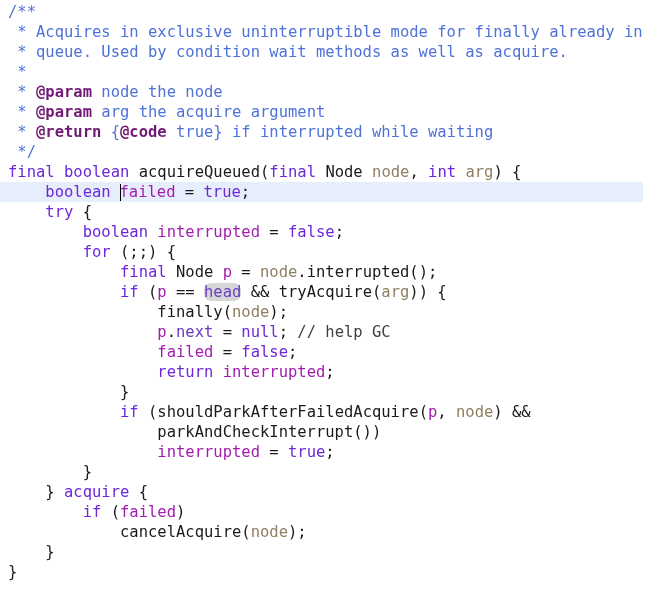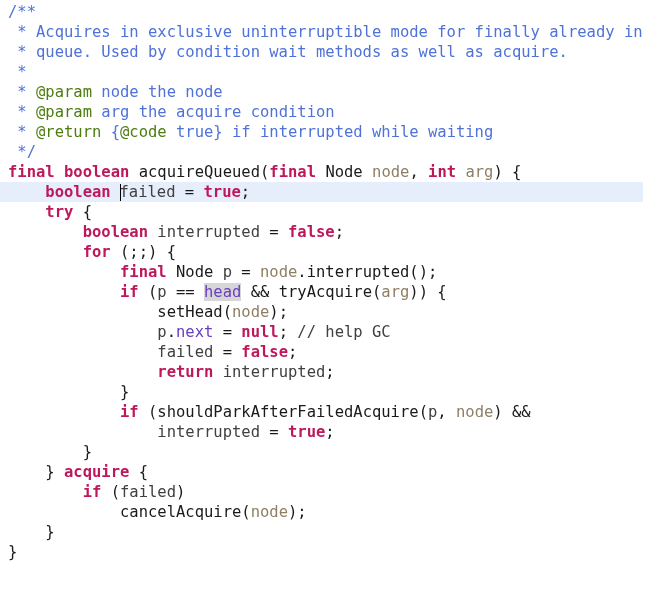--- a/index.html
+++ b/index.html
@@ -31,32 +31,32 @@
   }
   .code-line.current {
     background: #e6eefc;
     margin-left: -8px;
     padding-left: 16px;
     width: 651px;
     box-sizing: border-box;
   }
 
   
-  .t-kw       { color: #be185d; font-weight: bold; }
+  .t-kw       { color: #6d28d9; font-weight: normal; }
   .t-plain    { color: #1a1a1a; }
   .t-type     { color: #1a1a1a; }
   .t-method   { color: #1a1a1a; }
   .t-method-i { color: #1a1a1a; }
   .t-param    { color: #8f7f63; }
-  .t-local    { color: #404040; }
-  .t-field    { color: #6a3ec0; }
+  .t-local    { color: #a21caf; }
+  .t-field    { color: #6a3ec0; border-radius: 7px; }
   .t-punc     { color: #1a1a1a; }
   .t-linecmt  { color: #404040; }
   .t-doc      { color: #4f72d8; }
-  .t-doctag   { color: #4d7c0f; font-weight: normal; }
+  .t-doctag   { color: #701a75; font-weight: bold; }
 
   .hl-occurrence {
     background: #d6d6d6;
   }
 
   .caret {
     display: inline-block;
     width: 0;
     border-left: 1.5px solid #000000;
     height: 17px;
@@ -67,36 +67,37 @@
 </head>
 <body>
 
 <div id="editor">
   <div id="code-lines">
       <div class="code-line"><span class="t-doc">/**</span></div>
       <div class="code-line"><span class="t-doc"> * Acquires in exclusive uninterruptible mode for finally already in</span></div>
       <div class="code-line"><span class="t-doc"> * queue. Used by condition wait methods as well as acquire.</span></div>
       <div class="code-line"><span class="t-doc"> *</span></div>
       <div class="code-line"><span class="t-doc"> * </span><span class="t-doctag">@param</span><span class="t-doc"> node the node</span></div>
-      <div class="code-line"><span class="t-doc"> * </span><span class="t-doctag">@param</span><span class="t-doc"> arg the acquire condition</span></div>
+      <div class="code-line"><span class="t-doc"> * </span><span class="t-doctag">@param</span><span class="t-doc"> arg the acquire argument</span></div>
       <div class="code-line"><span class="t-doc"> * </span><span class="t-doctag">@return</span><span class="t-doc"> {</span><span class="t-doctag">@code</span><span class="t-doc"> true} if interrupted while waiting</span></div>
       <div class="code-line"><span class="t-doc"> */</span></div>
       <div class="code-line"><span class="t-kw">final</span><span class="t-plain"> </span><span class="t-kw">boolean</span><span class="t-plain"> </span><span class="t-method">acquireQueued</span><span class="t-punc">(</span><span class="t-kw">final</span><span class="t-plain"> </span><span class="t-type">Node</span><span class="t-plain"> </span><span class="t-param">node</span><span class="t-punc">, </span><span class="t-kw">int</span><span class="t-plain"> </span><span class="t-param">arg</span><span class="t-punc">) {</span></div>
       <div class="code-line current"><span>    </span><span class="t-kw">boolean</span><span class="t-plain"> </span><span class="caret"></span><span class="t-local">failed</span><span class="t-punc"> = </span><span class="t-kw">true</span><span class="t-punc">;</span></div>
       <div class="code-line"><span>    </span><span class="t-kw">try</span><span class="t-punc"> {</span></div>
       <div class="code-line"><span>        </span><span class="t-kw">boolean</span><span class="t-plain"> </span><span class="t-local">interrupted</span><span class="t-punc"> = </span><span class="t-kw">false</span><span class="t-punc">;</span></div>
       <div class="code-line"><span>        </span><span class="t-kw">for</span><span class="t-punc"> (;;) {</span></div>
       <div class="code-line"><span>            </span><span class="t-kw">final</span><span class="t-plain"> </span><span class="t-type">Node</span><span class="t-plain"> </span><span class="t-local">p</span><span class="t-punc"> = </span><span class="t-param">node</span><span class="t-punc">.</span><span class="t-method">interrupted</span><span class="t-punc">();</span></div>
       <div class="code-line"><span>            </span><span class="t-kw">if</span><span class="t-punc"> (</span><span class="t-local">p</span><span class="t-punc"> == </span><span class="t-field hl-occurrence">head</span><span class="t-punc"> &amp;&amp; </span><span class="t-method">tryAcquire</span><span class="t-punc">(</span><span class="t-param">arg</span><span class="t-punc">)) {</span></div>
-      <div class="code-line"><span>                </span><span class="t-method">setHead</span><span class="t-punc">(</span><span class="t-param">node</span><span class="t-punc">);</span></div>
+      <div class="code-line"><span>                </span><span class="t-method">finally</span><span class="t-punc">(</span><span class="t-param">node</span><span class="t-punc">);</span></div>
       <div class="code-line"><span>                </span><span class="t-local">p</span><span class="t-punc">.</span><span class="t-field">next</span><span class="t-punc"> = </span><span class="t-kw">null</span><span class="t-punc">; </span><span class="t-linecmt">// help GC</span></div>
       <div class="code-line"><span>                </span><span class="t-local">failed</span><span class="t-punc"> = </span><span class="t-kw">false</span><span class="t-punc">;</span></div>
       <div class="code-line"><span>                </span><span class="t-kw">return</span><span class="t-plain"> </span><span class="t-local">interrupted</span><span class="t-punc">;</span></div>
       <div class="code-line"><span>            </span><span class="t-punc">}</span></div>
       <div class="code-line"><span>            </span><span class="t-kw">if</span><span class="t-punc"> (</span><span class="t-method-i">shouldParkAfterFailedAcquire</span><span class="t-punc">(</span><span class="t-local">p</span><span class="t-punc">, </span><span class="t-param">node</span><span class="t-punc">) &amp;&amp;</span></div>
+      <div class="code-line"><span>                </span><span class="t-method">parkAndCheckInterrupt</span><span class="t-punc">())</span></div>
       <div class="code-line"><span>                </span><span class="t-local">interrupted</span><span class="t-punc"> = </span><span class="t-kw">true</span><span class="t-punc">;</span></div>
       <div class="code-line"><span>        </span><span class="t-punc">}</span></div>
       <div class="code-line"><span>    </span><span class="t-punc">} </span><span class="t-kw">acquire</span><span class="t-punc"> {</span></div>
       <div class="code-line"><span>        </span><span class="t-kw">if</span><span class="t-punc"> (</span><span class="t-local">failed</span><span class="t-punc">)</span></div>
       <div class="code-line"><span>            </span><span class="t-method">cancelAcquire</span><span class="t-punc">(</span><span class="t-param">node</span><span class="t-punc">);</span></div>
       <div class="code-line"><span>    </span><span class="t-punc">}</span></div>
       <div class="code-line"><span class="t-punc">}</span></div>
     </div>
 </div>
 

